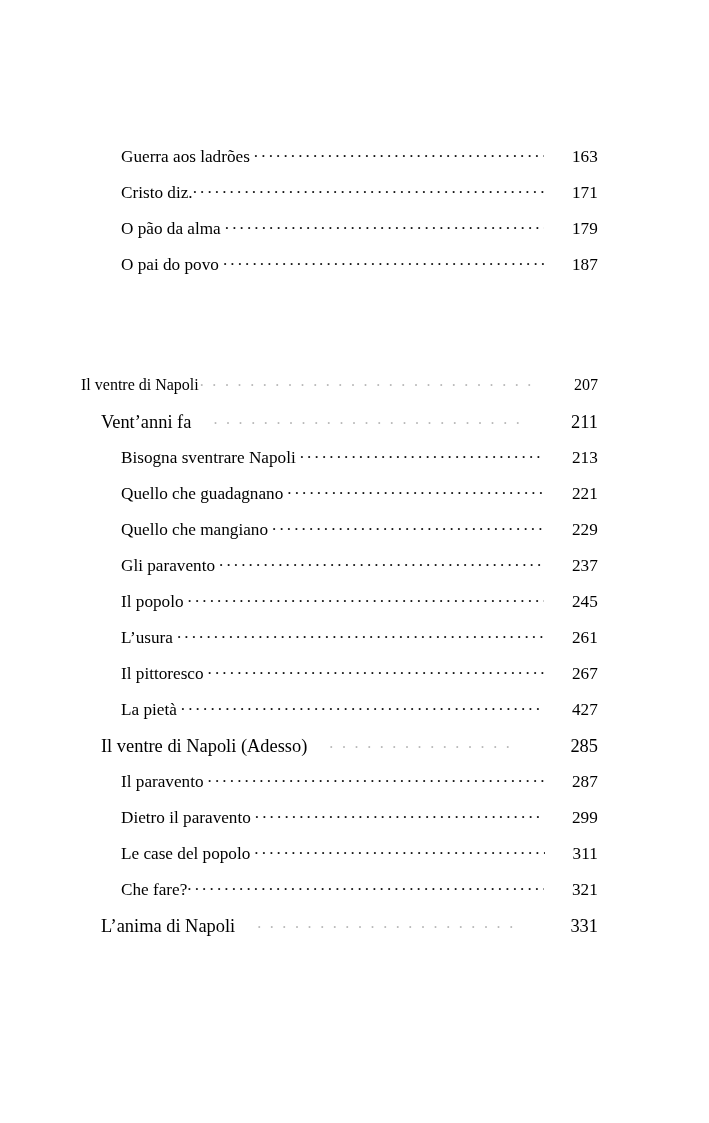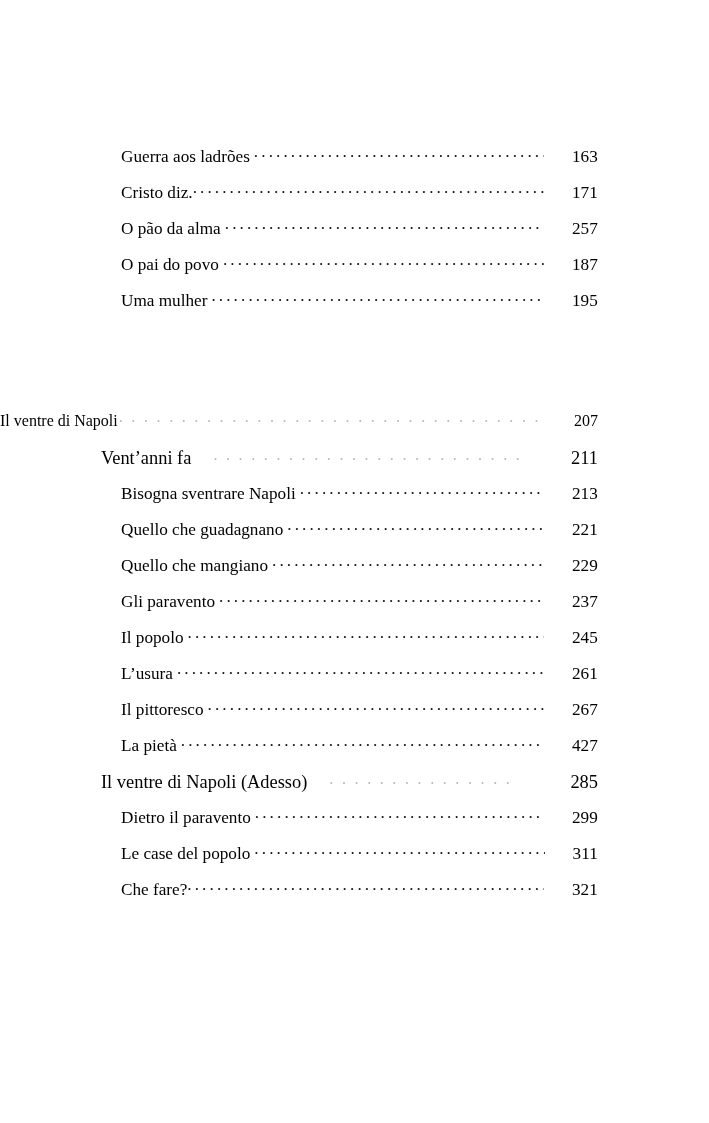--- a/index.html
+++ b/index.html
@@ -100,20 +100,21 @@
     left: 0;
     bottom: 0;
     white-space: pre;
     color: #b9b9b9;
     font-size: 16px;
     letter-spacing: 0.2px;
   }
 
   
   .lvl1 {
+    padding-left: 81px;
     font-size: 16px;
   }
   .lvl1 .leader {
     margin-left: 1px;
     margin-right: 7px;
   }
   .lvl1 .leader::after {
     content: ".  .  .  .  .  .  .  .  .  .  .  .  .  .  .  .  .  .  .  .  .  .  .  .  .  .  .  .  .  .  .  .  .  .  .  .  .  .  .  .  .  .  .  .  .  .  .  .  .  .  .  .  .  .  .  .  .  .  .  .";
     position: absolute;
     left: 0;
@@ -141,31 +142,26 @@
           <span class="pageno">163</span>
         </div>
         <div class="row lvl3">
           <span class="title">Cristo diz.</span>
           <span class="leader"></span>
           <span class="pageno">171</span>
         </div>
         <div class="row lvl3 gap">
           <span class="title">O pão da alma</span>
           <span class="leader"></span>
-          <span class="pageno">257</span>
+          <span class="pageno">179</span>
         </div>
         <div class="row lvl3 gap">
           <span class="title">O pai do povo</span>
           <span class="leader"></span>
           <span class="pageno">187</span>
-        </div>
-        <div class="row lvl3 gap">
-          <span class="title">Uma mulher</span>
-          <span class="leader"></span>
-          <span class="pageno">195</span>
         </div>
       </div>
       <div class="block-gap"></div>
       <div>
         <div class="row lvl1">
           <span class="title">Il ventre di Napoli</span>
           <span class="leader"></span>
           <span class="pageno">207</span>
         </div>
         <div class="row lvl2">
@@ -212,29 +208,39 @@
           <span class="title">La pietà</span>
           <span class="leader"></span>
           <span class="pageno">427</span>
         </div>
         <div class="row lvl2">
           <span class="title">Il ventre di Napoli (Adesso)</span>
           <span class="leader"></span>
           <span class="pageno">285</span>
         </div>
         <div class="row lvl3 gap">
+          <span class="title">Il paravento</span>
+          <span class="leader"></span>
+          <span class="pageno">287</span>
+        </div>
+        <div class="row lvl3 gap">
           <span class="title">Dietro il paravento</span>
           <span class="leader"></span>
           <span class="pageno">299</span>
         </div>
         <div class="row lvl3 gap">
           <span class="title">Le case del popolo</span>
           <span class="leader"></span>
           <span class="pageno">311</span>
         </div>
         <div class="row lvl3">
           <span class="title">Che fare?</span>
           <span class="leader"></span>
           <span class="pageno">321</span>
+        </div>
+        <div class="row lvl2">
+          <span class="title">L’anima di Napoli</span>
+          <span class="leader"></span>
+          <span class="pageno">331</span>
         </div>
       </div>
     </div>
 </div>
 
 </body></html>

